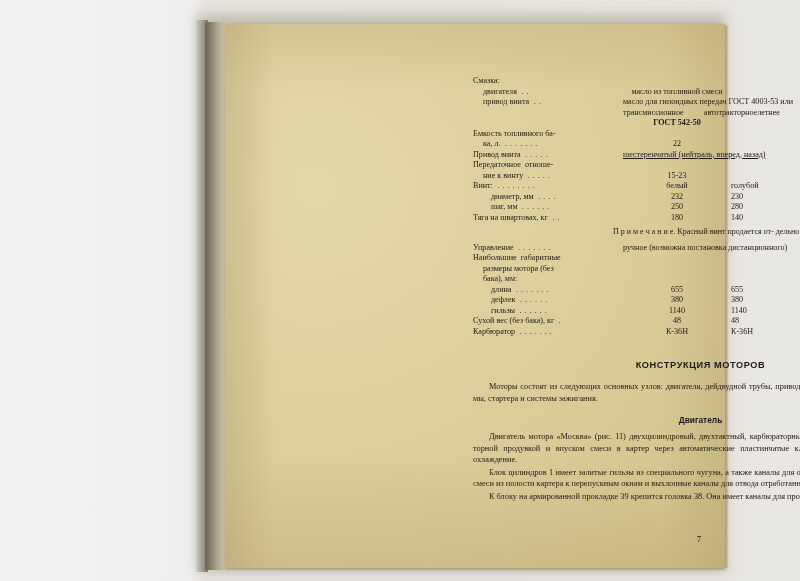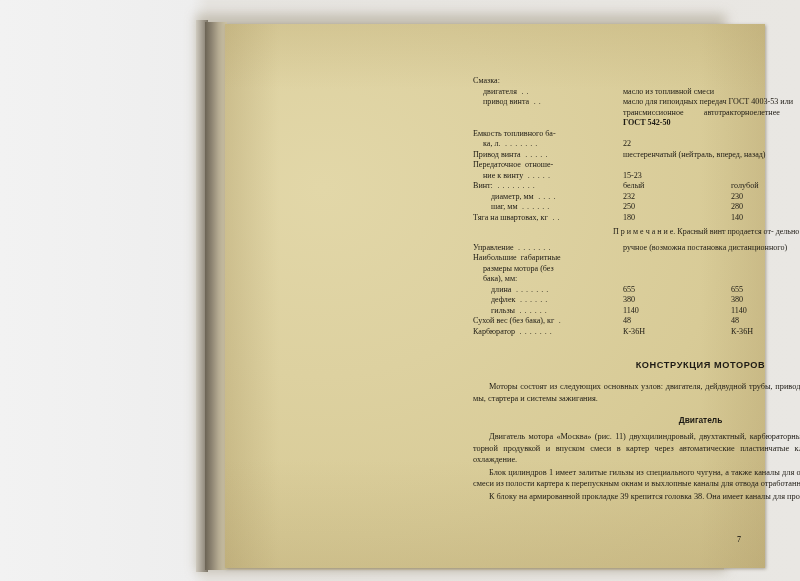--- a/index.html
+++ b/index.html
@@ -45,21 +45,20 @@
     width: 12px; height: 552px;
     background: linear-gradient(90deg, #cfcabf 0%, #9e978a 60%, #7a7365 100%);
   }
   .page {
     position: absolute;
     left: 225px; top: 24px;
     width: 500px; height: 544px;
     background:
       radial-gradient(ellipse at 18% 30%, #e2d7a8 0%, #ddd1a0 35%, #d8cb97 65%, #cfc08a 100%);
     box-shadow: 1px 1px 3px rgba(90,80,55,.45);
-    padding-left: 40px;
   }
   .page-tint {
     position: absolute;
     left: 0; top: 0; right: 0; bottom: 0;
     background:
       linear-gradient(180deg, rgba(180,160,105,.25) 0%, rgba(255,255,255,0) 12%,
                       rgba(255,255,255,0) 80%, rgba(170,150,100,.22) 100%),
       linear-gradient(90deg, rgba(160,140,90,.30) 0%, rgba(255,255,255,0) 10%,
                       rgba(255,255,255,0) 88%, rgba(170,150,100,.28) 100%);
     pointer-events: none;
@@ -92,21 +91,21 @@
   }
   .spec-label {
     width: 150px;
     flex: 0 0 150px;
     position: relative;
     overflow: hidden;
   }
   .spec-label .lbl { background: transparent; padding-right: 2px; }
   .ind1 { padding-left: 10px; }
   .ind2 { padding-left: 18px; }
-  .col-a { width: 108px; flex: 0 0 108px; }
+  .col-a { width: 108px; flex: 0 0 108px; text-align: center; }
   .col-b { width: 88px; flex: 0 0 88px; }
   .col-c { width: 80px; flex: 0 0 80px; }
   .dots { letter-spacing: .5px; }
   .bold { font-weight: bold; }
   .note {
     margin-top: 4px;
     padding-left: 140px;
     font-size: 8px;
   }
   .gap { height: 5px; }
@@ -161,21 +160,21 @@
         <div class="spec-row">
           <div class="spec-label">Смазка:</div>
         </div>
         <div id="spec-rows-1">
             <div class="spec-row"><div class="spec-label"><span class="lbl ind1">двигателя</span><span class="dots"> . .</span></div><div class="col-a">масло из топливной смеси</div><div class="col-b"></div><div class="col-c"></div></div>
             <div class="spec-row"><div class="spec-label"><span class="lbl ind1">привод винта</span><span class="dots"> . .</span></div><div class="col-a" style="flex: 0 0 auto; width: auto;">масло для гипоидных передач ГОСТ 4003-53 или</div><div class="col-b"></div><div class="col-c"></div></div>
             <div class="spec-row"><div class="spec-label"><span class="lbl ind1"></span><span class="dots"> </span></div><div class="col-a" style="flex: 0 0 auto; width: auto;">трансмиссионное          автотракторное</div><div class="col-b">летнее</div><div class="col-c"></div></div>
             <div class="spec-row"><div class="spec-label"><span class="lbl ind1"></span><span class="dots"> </span></div><div class="col-a bold">ГОСТ 542-50</div><div class="col-b"></div><div class="col-c"></div></div>
             <div class="spec-row"><div class="spec-label"><span class="lbl">Емкость топливного ба-</span><span class="dots"> </span></div><div class="col-a"></div><div class="col-b"></div><div class="col-c"></div></div>
             <div class="spec-row"><div class="spec-label"><span class="lbl ind1">ка, л.</span><span class="dots"> . . . . . . .</span></div><div class="col-a">22</div><div class="col-b"></div><div class="col-c"></div></div>
-            <div class="spec-row"><div class="spec-label"><span class="lbl">Привод винта</span><span class="dots"> . . . . .</span></div><div class="col-a" style="flex: 0 0 auto; width: auto;">шестеренчатый (нейтраль, вперед, назад)</div><div class="col-b"></div><div class="col-c"></div></div>
+            <div class="spec-row"><div class="spec-label"><span class="lbl">Привод винта</span><span class="dots"> . . . . .</span></div><div class="col-a" style="flex: 0 0 auto; width: auto; text-decoration: underline;">шестеренчатый (нейтраль, вперед, назад)</div><div class="col-b"></div><div class="col-c"></div></div>
             <div class="spec-row"><div class="spec-label"><span class="lbl">Передаточное  отноше-</span><span class="dots"> </span></div><div class="col-a"></div><div class="col-b"></div><div class="col-c"></div></div>
             <div class="spec-row"><div class="spec-label"><span class="lbl ind1">ние к винту</span><span class="dots"> . . . . .</span></div><div class="col-a">15-23</div><div class="col-b"></div><div class="col-c"></div></div>
             <div class="spec-row"><div class="spec-label"><span class="lbl">Винт:</span><span class="dots"> . . . . . . . .</span></div><div class="col-a">белый</div><div class="col-b">голубой</div></div>
             <div class="spec-row"><div class="spec-label"><span class="lbl ind2">диаметр, мм</span><span class="dots"> . . . .</span></div><div class="col-a">232</div><div class="col-b">230</div></div>
             <div class="spec-row"><div class="spec-label"><span class="lbl ind2">шаг, мм</span><span class="dots"> . . . . . .</span></div><div class="col-a">250</div><div class="col-b">280</div></div>
             <div class="spec-row"><div class="spec-label"><span class="lbl">Тяга на швартовах, кг</span><span class="dots"> . .</span></div><div class="col-a">180</div><div class="col-b">140</div></div>
           </div>
         <div class="note">П р и м е ч а н и е.  Красный винт продается от-
 дельно от мотора.</div>
         <div class="gap"></div>

